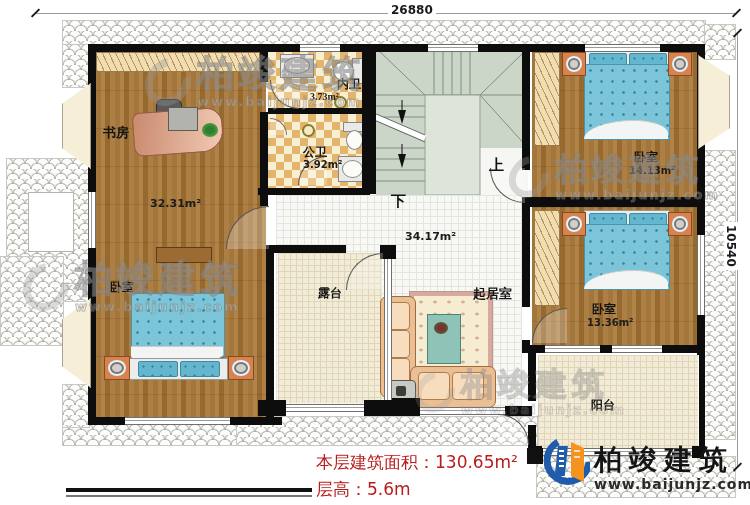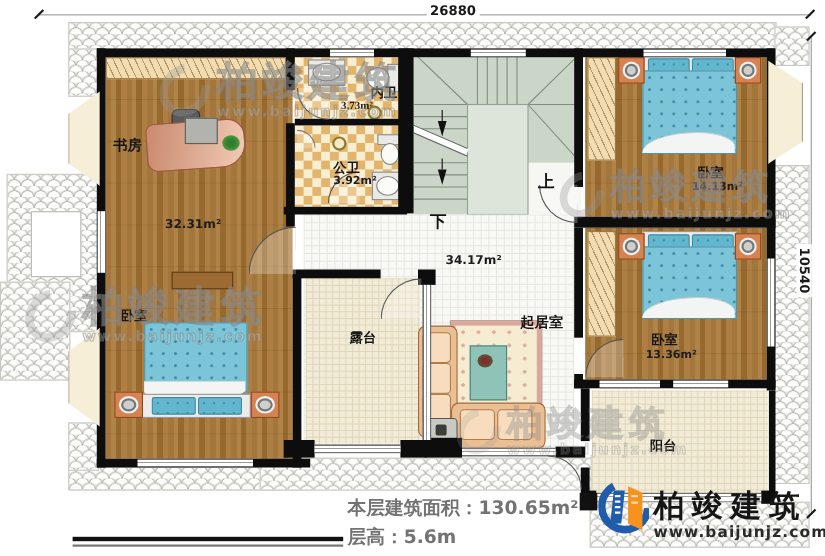--- a/index.html
+++ b/index.html
@@ -69,21 +69,21 @@
   
   .dimline{position:absolute;z-index:8;background:#9a9a9a;}
   .tick{position:absolute;z-index:8;width:11px;height:2px;background:#1a1a1a;transform:rotate(-45deg);}
   .dimlab{position:absolute;z-index:8;font-size:12px;font-weight:bold;color:#1a1a1a;background:#fff;padding:0 3px;line-height:1.2;}
   .dimlab.vert{writing-mode:vertical-rl;padding:3px 0;}
   
   .tb-title{position:absolute;z-index:8;font-size:40px;font-weight:bold;color:#111;letter-spacing:4px;line-height:1;}
   .tb-scale{position:absolute;z-index:8;font-size:33px;font-weight:bold;color:#111;line-height:1;}
   .tb-line1{position:absolute;z-index:8;background:#111;}
   .tb-line2{position:absolute;z-index:8;background:#777;}
-  .tb-info{position:absolute;z-index:8;font-size:17px;font-weight:bold;color:#737373;line-height:1.2;white-space:nowrap;}
+  .tb-info{position:absolute;z-index:8;font-size:17px;font-weight:normal;color:#b91c1c;line-height:1.2;white-space:nowrap;}
   
   .logo-sq{position:absolute;z-index:8;background:#111;}
   .logo-name{position:absolute;z-index:8;font-size:28px;font-weight:bold;color:#151515;letter-spacing:7px;line-height:1;}
   .logo-url{position:absolute;z-index:8;font-size:14px;font-weight:bold;color:#2a2a2a;letter-spacing:1px;line-height:1;}
   .svgabs{position:absolute;z-index:8;}
   .stairs{position:absolute;z-index:2;}
 </style>
 </head>
 <body>
 
@@ -260,21 +260,21 @@
   <div class="lbl" style="left:303px;top:146px;">公卫</div>
   <div class="area" style="left:303px;top:159px;">3.92m²</div>
   <div class="updown" style="left:391px;top:194px;">下</div>
   <div class="updown" style="left:489px;top:158px;">上</div>
   <div class="area" style="left:405px;top:231px;font-size:11px;">34.17m²</div>
   <div class="lbl" style="left:110px;top:281px;">卧室</div>
   <div class="lbl" style="left:634px;top:151px;">卧室</div>
   <div class="area" style="left:629px;top:165px;">14.13m²</div>
   <div class="lbl" style="left:592px;top:303px;">卧室</div>
   <div class="area" style="left:587px;top:317px;">13.36m²</div>
-  <div class="lbl" style="left:318px;top:301px;">露台</div>
+  <div class="lbl" style="left:318px;top:287px;">露台</div>
   <div class="lbl" style="left:473px;top:287px;font-size:13px;">起居室</div>
   <div class="lbl" style="left:591px;top:399px;">阳台</div>
 
   <div class="wm" style="left:146px;top:55px;">
     <div class="wm-cres"></div>
     <div>
         <div class="wm-name">柏竣建筑</div>
          <div class="wm-url">www.baijunjz.com</div>
       </div>
   </div>

